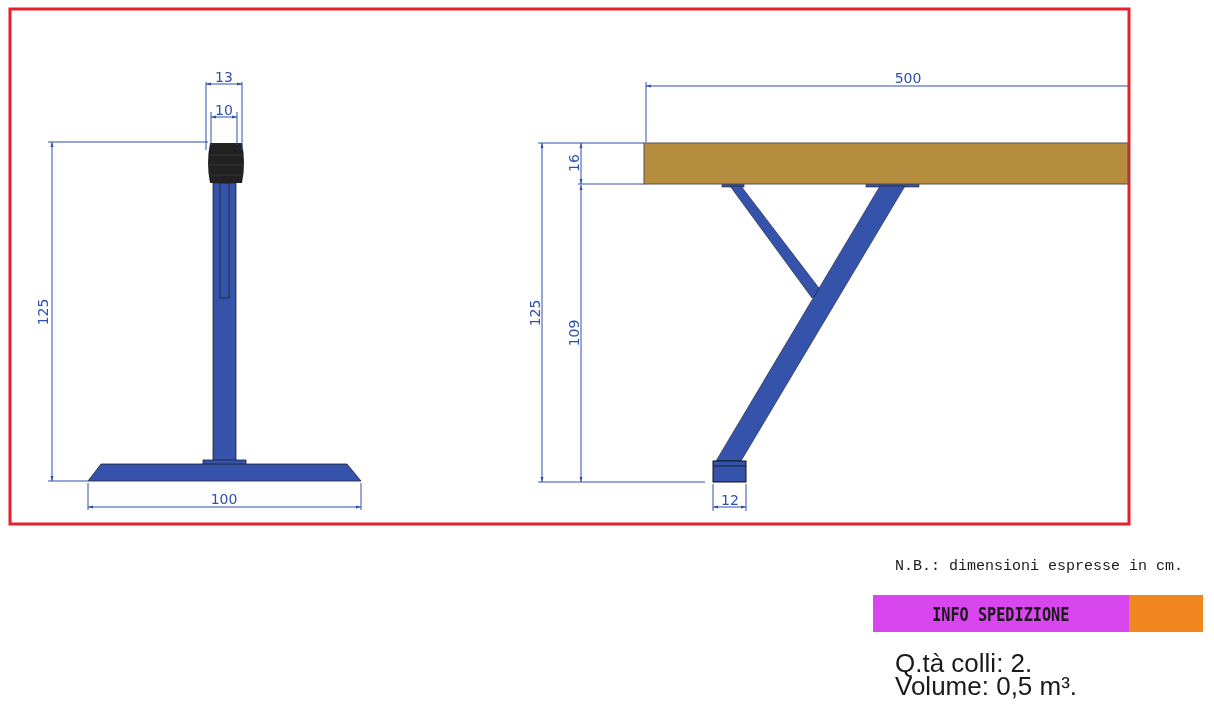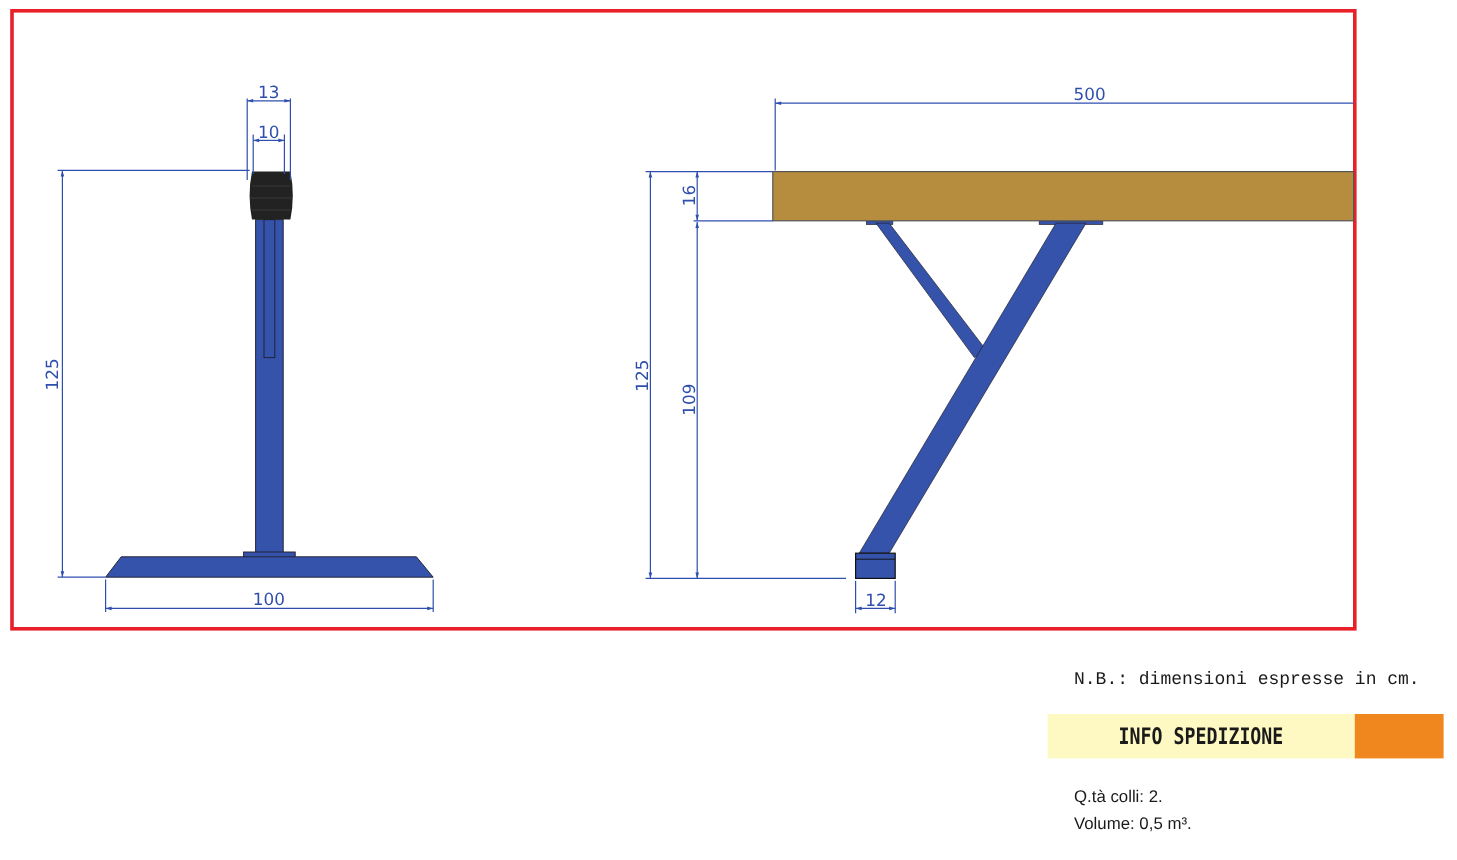--- a/index.html
+++ b/index.html
@@ -1,23 +1,23 @@
 <!DOCTYPE html>
 <html><head>
 <meta charset="utf-8">
 <style>
   html, body { margin: 0; padding: 0; background: #ffffff; }
   body { width: 1214px; height: 717px; position: relative; overflow: hidden; font-family: "DejaVu Sans", sans-serif; }
   #drawing { position: absolute; left: 0; top: 0; }
   .dim-text { font-family: "DejaVu Sans", sans-serif; font-size: 14px; fill: #2f4fae; }
   .note { position: absolute; left: 895px; top: 558px; font-family: Liberation Mono, monospace; font-size: 15px; color: #1a1a1a; }
-  .info-bar { position: absolute; left: 873px; top: 595px; width: 256px; height: 37px; background: #fef9c3; display: flex; align-items: center; justify-content: center; }
+  .info-bar { position: absolute; left: 873px; top: 595px; width: 256px; height: 37px; background: #d946ef; display: flex; align-items: center; justify-content: center; }
   .info-title { font-family: "DejaVu Sans Mono", monospace; font-weight: bold; font-size: 19px; letter-spacing: 0px; color: #1a1a1a; transform: scaleX(0.8); }
   .info-accent { position: absolute; left: 1129px; top: 595px; width: 74px; height: 37px; background: #f0861e; }
-  .ship-lines { position: absolute; left: 895px; top: 652px; font-family: "Liberation Sans", sans-serif; font-size: 14px; line-height: 23px; color: #1a1a1a; }
+  .ship-lines { position: absolute; left: 895px; top: 652px; font-family: "Liberation Sans", sans-serif; font-size: 26px; line-height: 23px; color: #1a1a1a; }
 </style>
 </head>
 <body>
 
 <svg id="drawing" width="1214" height="540" viewBox="0 0 1214 540" xmlns="http://www.w3.org/2000/svg">
   <defs>
     <marker id="arr" viewBox="0 0 10 10" refX="10" refY="5" markerWidth="7" markerHeight="5" orient="auto-start-reverse">
       <path d="M0,2 L10,5 L0,8 z" fill="#2f4fae"></path>
     </marker>
   </defs>

